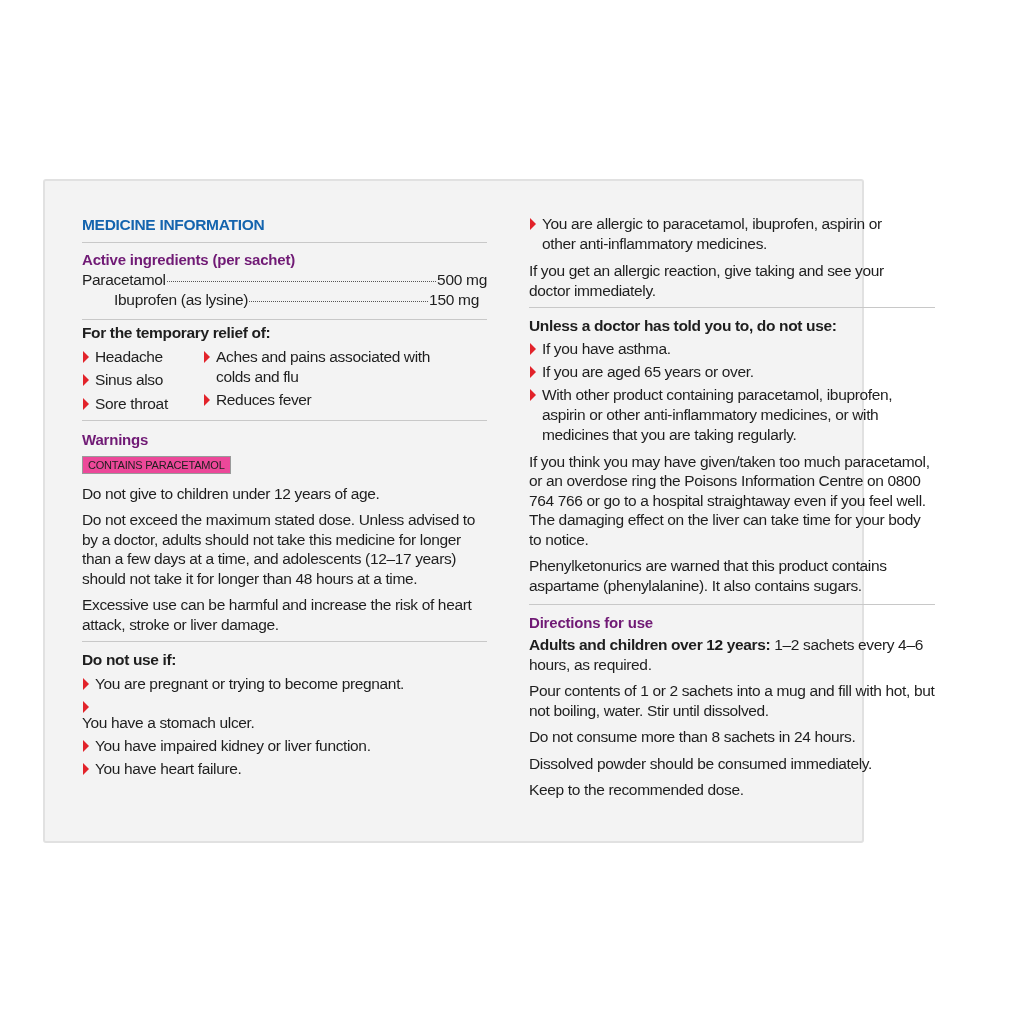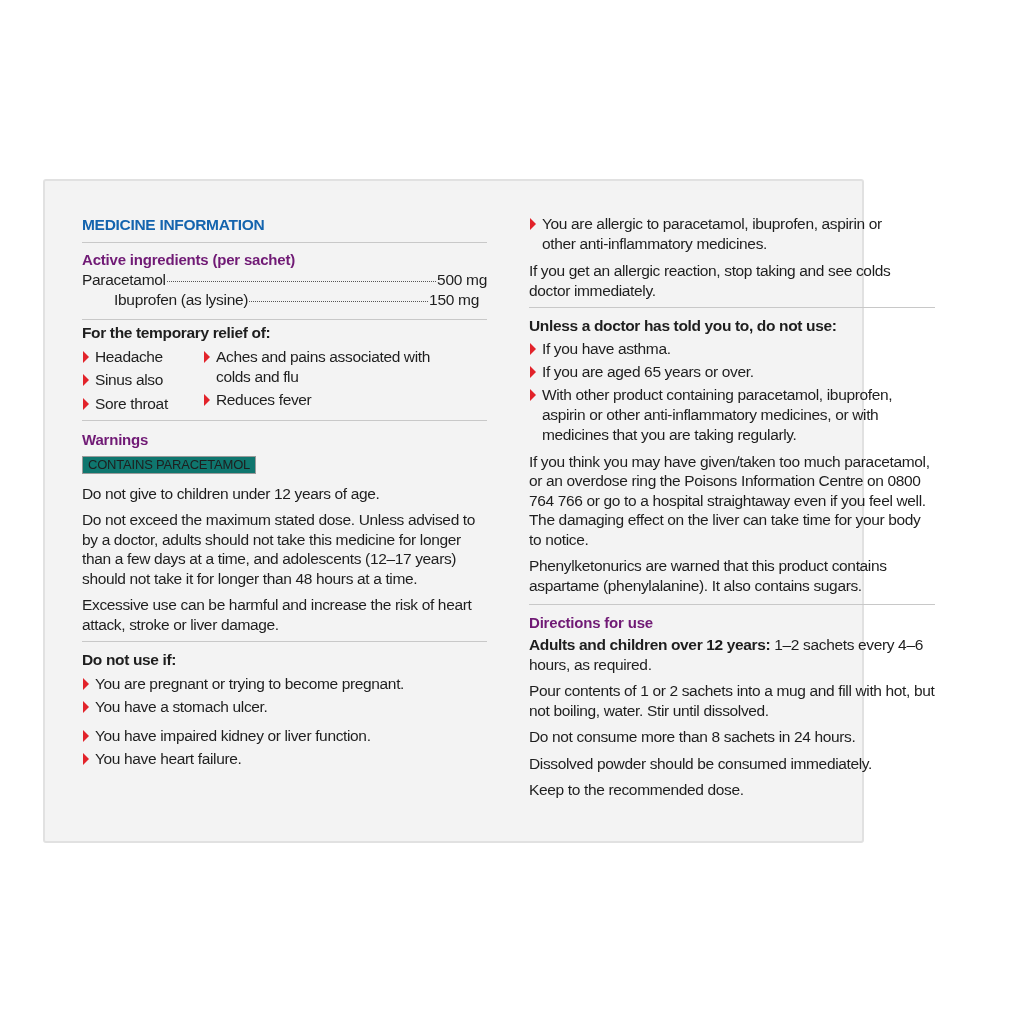--- a/index.html
+++ b/index.html
@@ -100,24 +100,24 @@
       height: 0;
       border-top: 6.5px solid transparent;
       border-bottom: 6.5px solid transparent;
       border-left: 6.5px solid #e2232a;
       margin: 4px 6px 0 1px;
     }
     .badge {
       display: inline-block;
       border: 1.5px solid #9a9a9a;
       padding: 0 5px;
-      font-size: 13px;
+      font-size: 11px;
       line-height: 16px;
       letter-spacing: -0.2px;
-      background: #0f766e;
+      background: #ec4899;
     }
     .uses-grid {
       display: flex;
     }
     .uses-col1 { width: 121px; }
     .uses-col2 { flex: 1; }
   </style>
 </head>
 <body>
 
@@ -179,41 +179,41 @@
     <p class="txt" style="margin-top:7px;">Do not exceed the maximum stated dose. Unless advised to by a doctor, adults should not take this medicine for longer than a few days at a time, and adolescents (12–17 years) should not take it for longer than 48 hours at a time.</p>
     <p class="txt" style="margin-top:7px;">Excessive use can be harmful and increase the risk of heart attack, stroke or liver damage.</p>
     <div class="rule" style="margin-top:7px;"></div>
 
     <div class="txt bold" style="margin-top:8px;">Do not use if:</div>
     <div style="margin-top:4px;">
       <div class="bullet" style="margin-bottom:3px;">
           <span class="tri"></span>
           <span>You are pregnant or trying to become pregnant.</span>
         </div>
-      <div class="bullet" style="margin-bottom:9px;">
+      <div class="bullet" style="margin-bottom:3px;flex-direction:column;">
           <span class="tri"></span>
           <span>You have a stomach ulcer.</span>
         </div>
       <div class="bullet" style="margin-bottom:3px;">
           <span class="tri"></span>
           <span>You have impaired kidney or liver function.</span>
         </div>
       <div class="bullet">
           <span class="tri"></span>
           <span>You have heart failure.</span>
         </div>
     </div>
   </div>
 
   <div class="col col-right">
     <div class="bullet" style="padding-right:20px;">
         <span class="tri"></span>
         <span>You are allergic to paracetamol, ibuprofen, aspirin or other anti-inflammatory medicines.</span>
       </div>
-    <p class="txt" style="margin-top:7px; padding-right:20px;">If you get an allergic reaction, stop taking and see colds doctor immediately.</p>
+    <p class="txt" style="margin-top:7px; padding-right:20px;">If you get an allergic reaction, give taking and see your doctor immediately.</p>
     <div class="rule" style="margin-top:7px;"></div>
 
     <div class="txt bold" style="margin-top:8px;">Unless a doctor has told you to, do not use:</div>
     <div style="margin-top:3px;">
       <div class="bullet" style="margin-bottom:3px;">
           <span class="tri"></span>
           <span>If you have asthma.</span>
         </div>
       <div class="bullet" style="margin-bottom:3px;">
           <span class="tri"></span>

